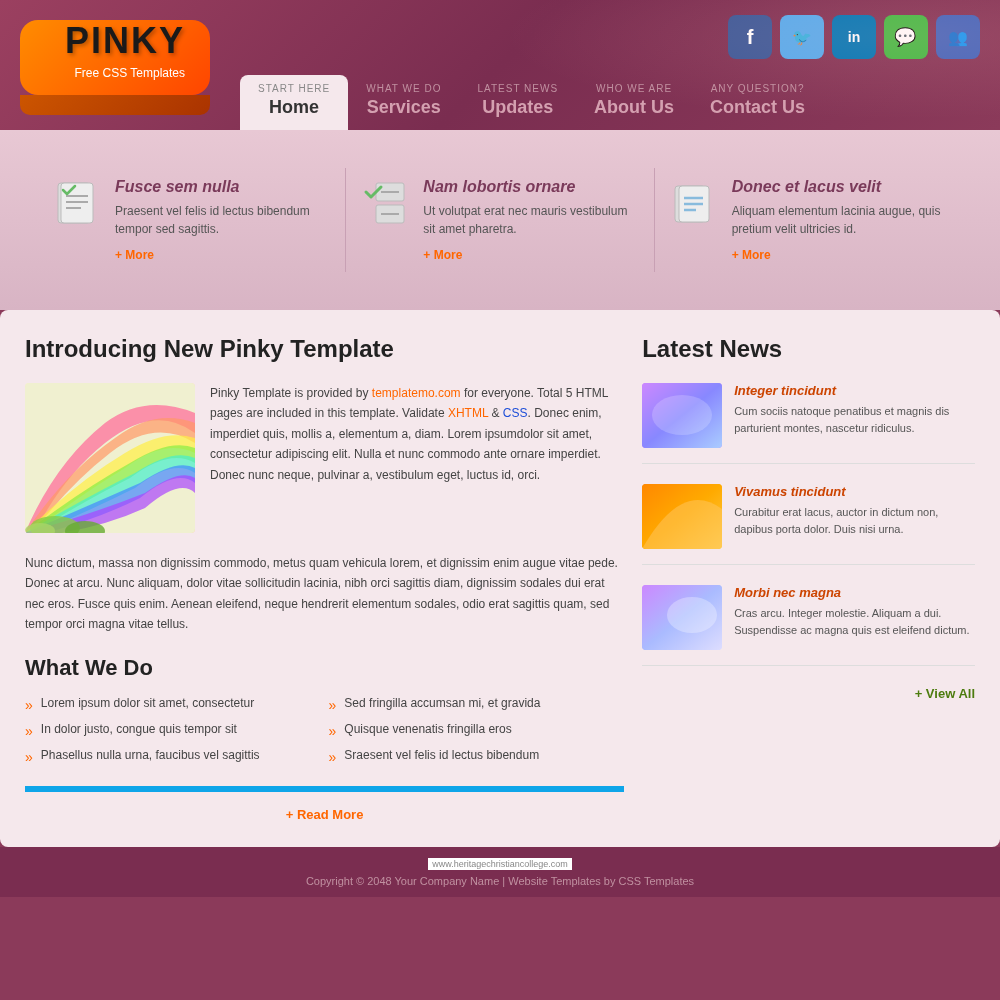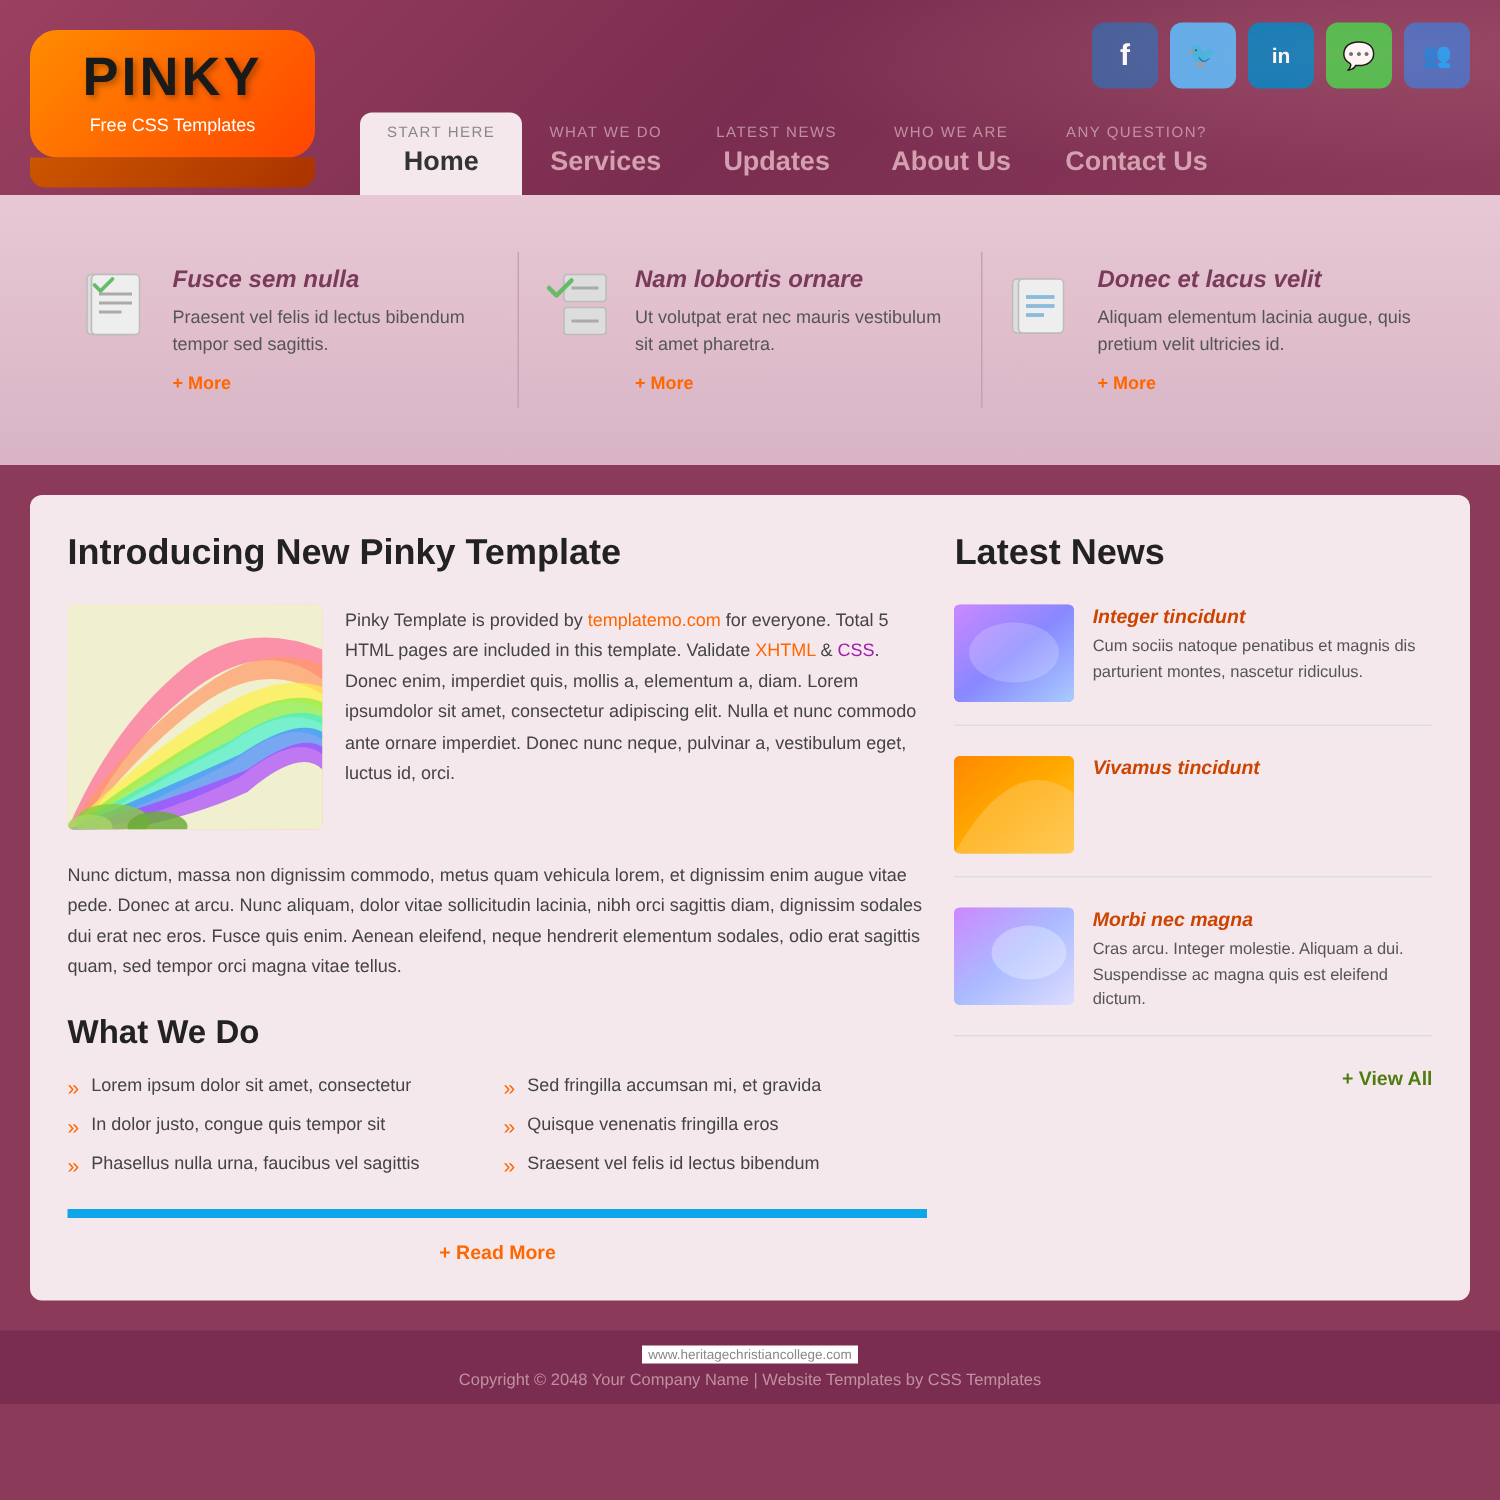--- a/index.html
+++ b/index.html
@@ -27,23 +27,23 @@
       width: 500px; height: 120px;
       background: radial-gradient(ellipse at 80% 30%, rgba(255,180,180,0.15) 0%, transparent 70%);
       pointer-events: none;
     }
 
     #logo-area {
       position: absolute;
       top: 20px; left: 20px;
       background: linear-gradient(135deg, #ff8c00, #ff4500);
       border-radius: 18px 18px 18px 18px;
-      padding: 10px 25px 15px 25px;
+      padding: 0 25px 15px 25px;
       min-width: 190px;
-      text-align: center;
+      text-align: right;
       z-index: 10;
     }
     #logo-area::after {
       content: '';
       position: absolute;
       bottom: -20px; left: 0;
       width: 100%; height: 20px;
       background: linear-gradient(135deg, #cc5500, #aa3300);
       border-radius: 0 0 10px 10px;
     }
@@ -159,21 +159,21 @@
     .feature-more {
       font-size: 12px;
       color: #666;
       cursor: pointer;
     }
     .feature-more span { color: #ff6600; font-weight: bold; }
 
     
     #main-content {
       background: #f5e8ec;
-      margin: 20px;
+      margin: 0;
       border-radius: 8px;
       padding: 25px;
       display: flex;
       gap: 18px;
     }
 
     #left-column { flex: 1.8; }
     #right-column { flex: 1; min-width: 280px; }
 
     #intro-title {
@@ -196,21 +196,21 @@
       background: linear-gradient(135deg, #ffeecc, #ffccaa);
     }
 
     .intro-text {
       font-size: 12px;
       color: #444;
       line-height: 1.7;
     }
     .intro-text a { color: #ff6600; text-decoration: none; }
     .intro-text .xhtml { color: #ff6600; }
-    .intro-text .css { color: #a21caf; text-align: right; }
+    .intro-text .css { color: #1d4ed8; text-align: right; }
 
     #intro-text2 {
       font-size: 12px;
       color: #444;
       line-height: 1.7;
       margin-bottom: 20px;
     }
 
     #what-we-do-title {
       font-size: 22px;
@@ -516,20 +516,21 @@
               <stop offset="50%" style="stop-color:#ffaa00"></stop>
               <stop offset="100%" style="stop-color:#ffcc44"></stop>
             </linearGradient>
           </defs>
           <rect width="80" height="65" fill="url(#g2)"></rect>
           <path d="M0,65 Q20,30 40,20 Q60,10 80,25 L80,65Z" fill="rgba(255,200,100,0.5)"></path>
         </svg>
       </div>
       <div class="news-content">
         <div class="news-title">Vivamus tincidunt</div>
+        <div class="news-desc">Curabitur erat lacus, auctor in dictum non, dapibus porta dolor. Duis nisi urna.</div>
       </div>
     </div>
 
     <div class="news-item">
       <div class="news-thumb news-thumb-3">
         <svg width="80" height="65" viewBox="0 0 80 65" xmlns="http://www.w3.org/2000/svg">
           <defs>
             <linearGradient id="g3" x1="0%" y1="0%" x2="100%" y2="100%">
               <stop offset="0%" style="stop-color:#cc88ff"></stop>
               <stop offset="50%" style="stop-color:#aabbff"></stop>

